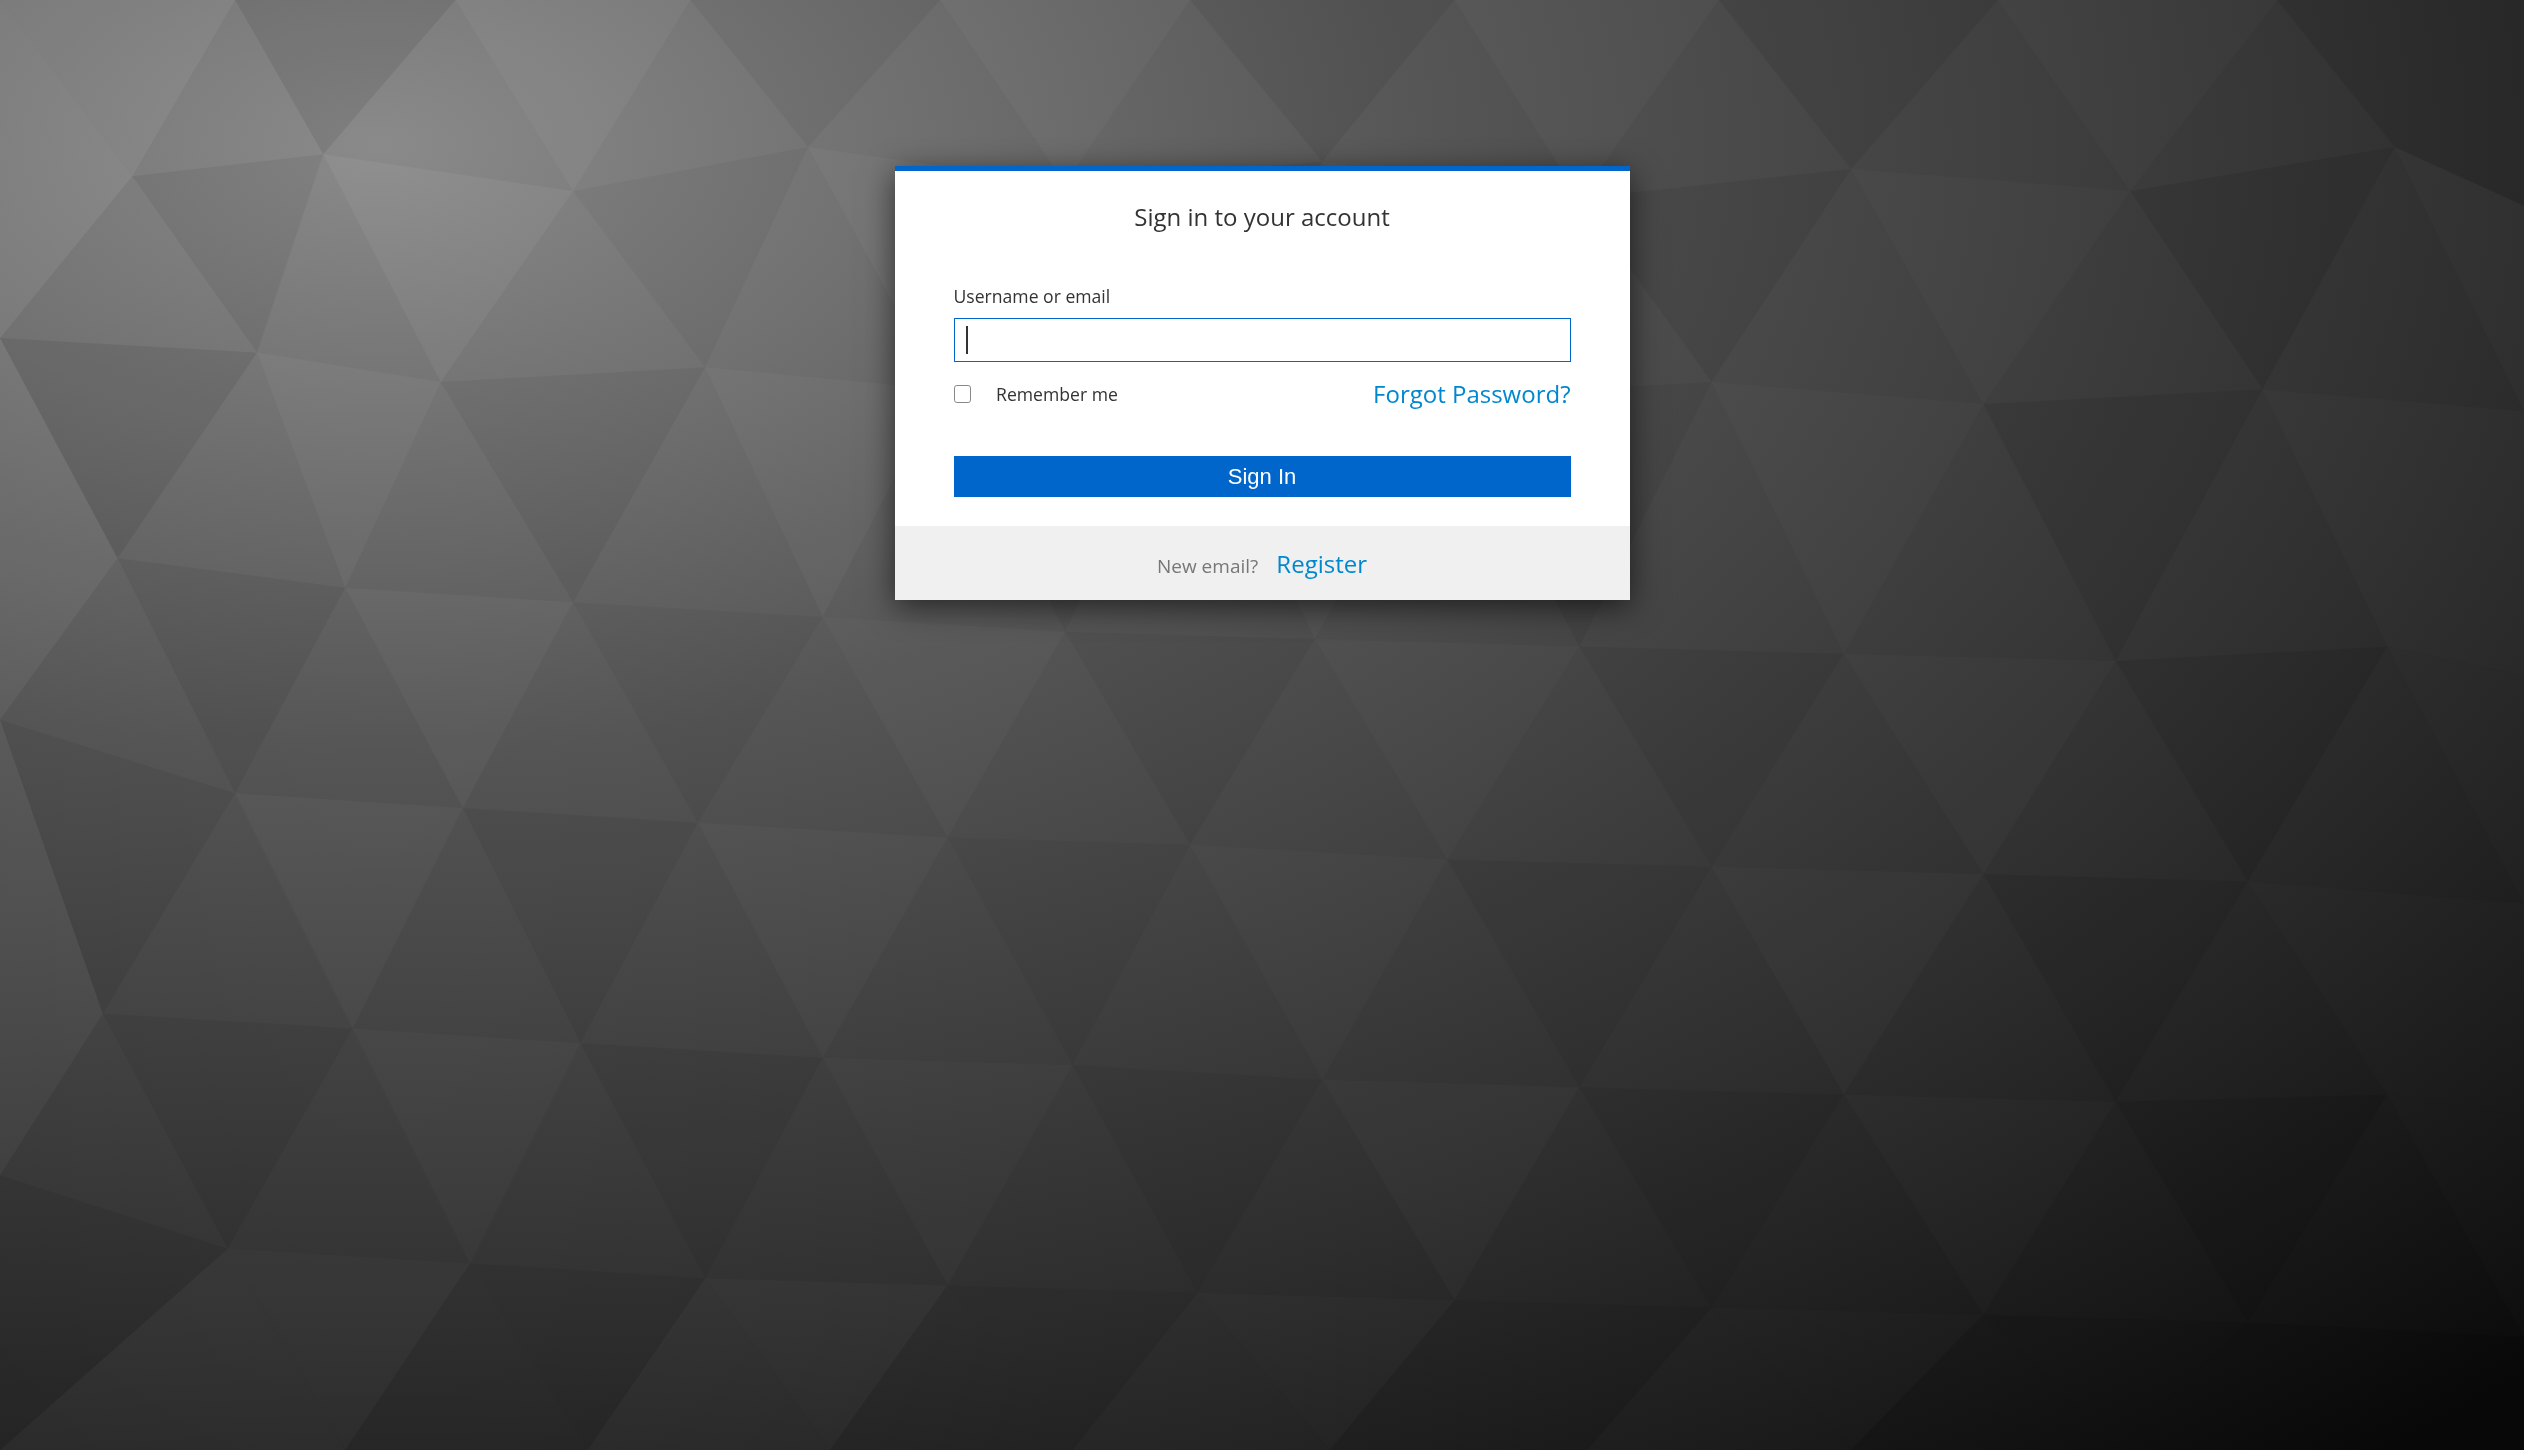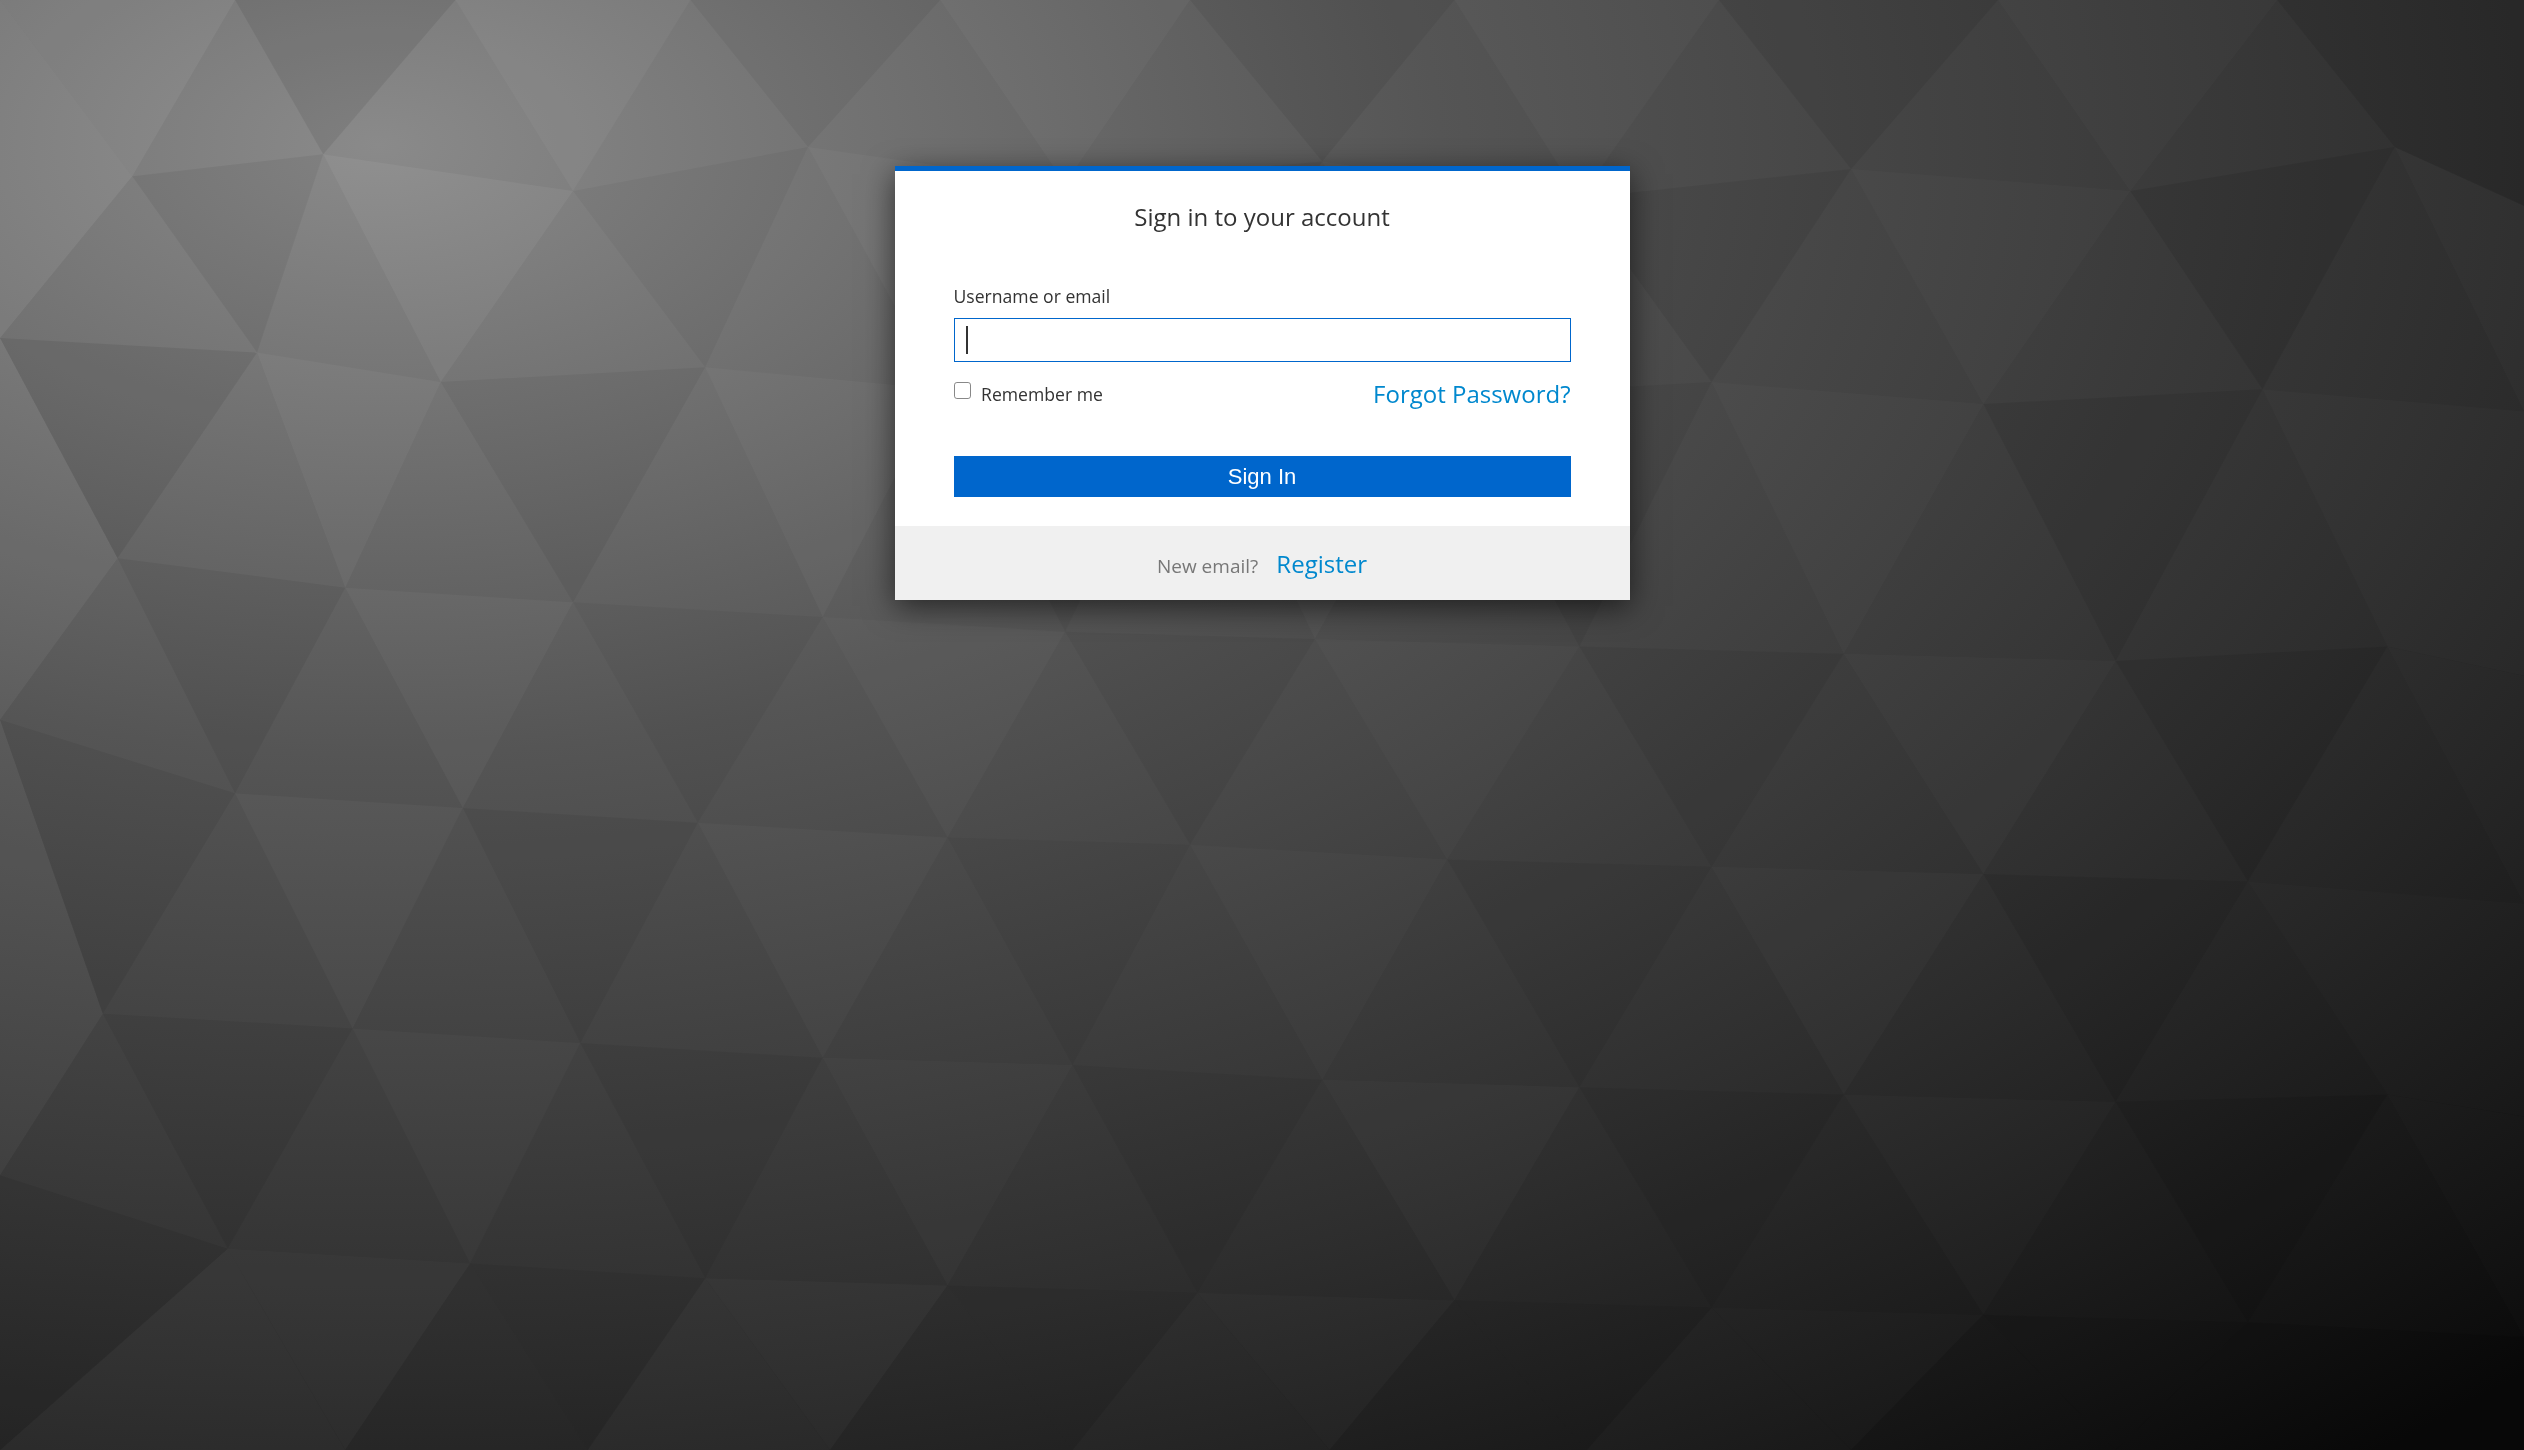--- a/index.html
+++ b/index.html
@@ -94,22 +94,22 @@
     .row-options {
       display: flex;
       justify-content: space-between;
       align-items: center;
       margin-top: 5.9px;
       margin-bottom: 46px;
     }
 
     .remember-wrap {
       display: flex;
-      align-items: flex-start;
-      gap: 10px;
+      align-items: center;
+      gap: 25px;
     }
 
     .checkbox {
       width: 17.6px;
       height: 17.6px;
       border: 1.5px solid #888;
       border-radius: 2.9px;
       background: #fff;
       cursor: pointer;
     }

